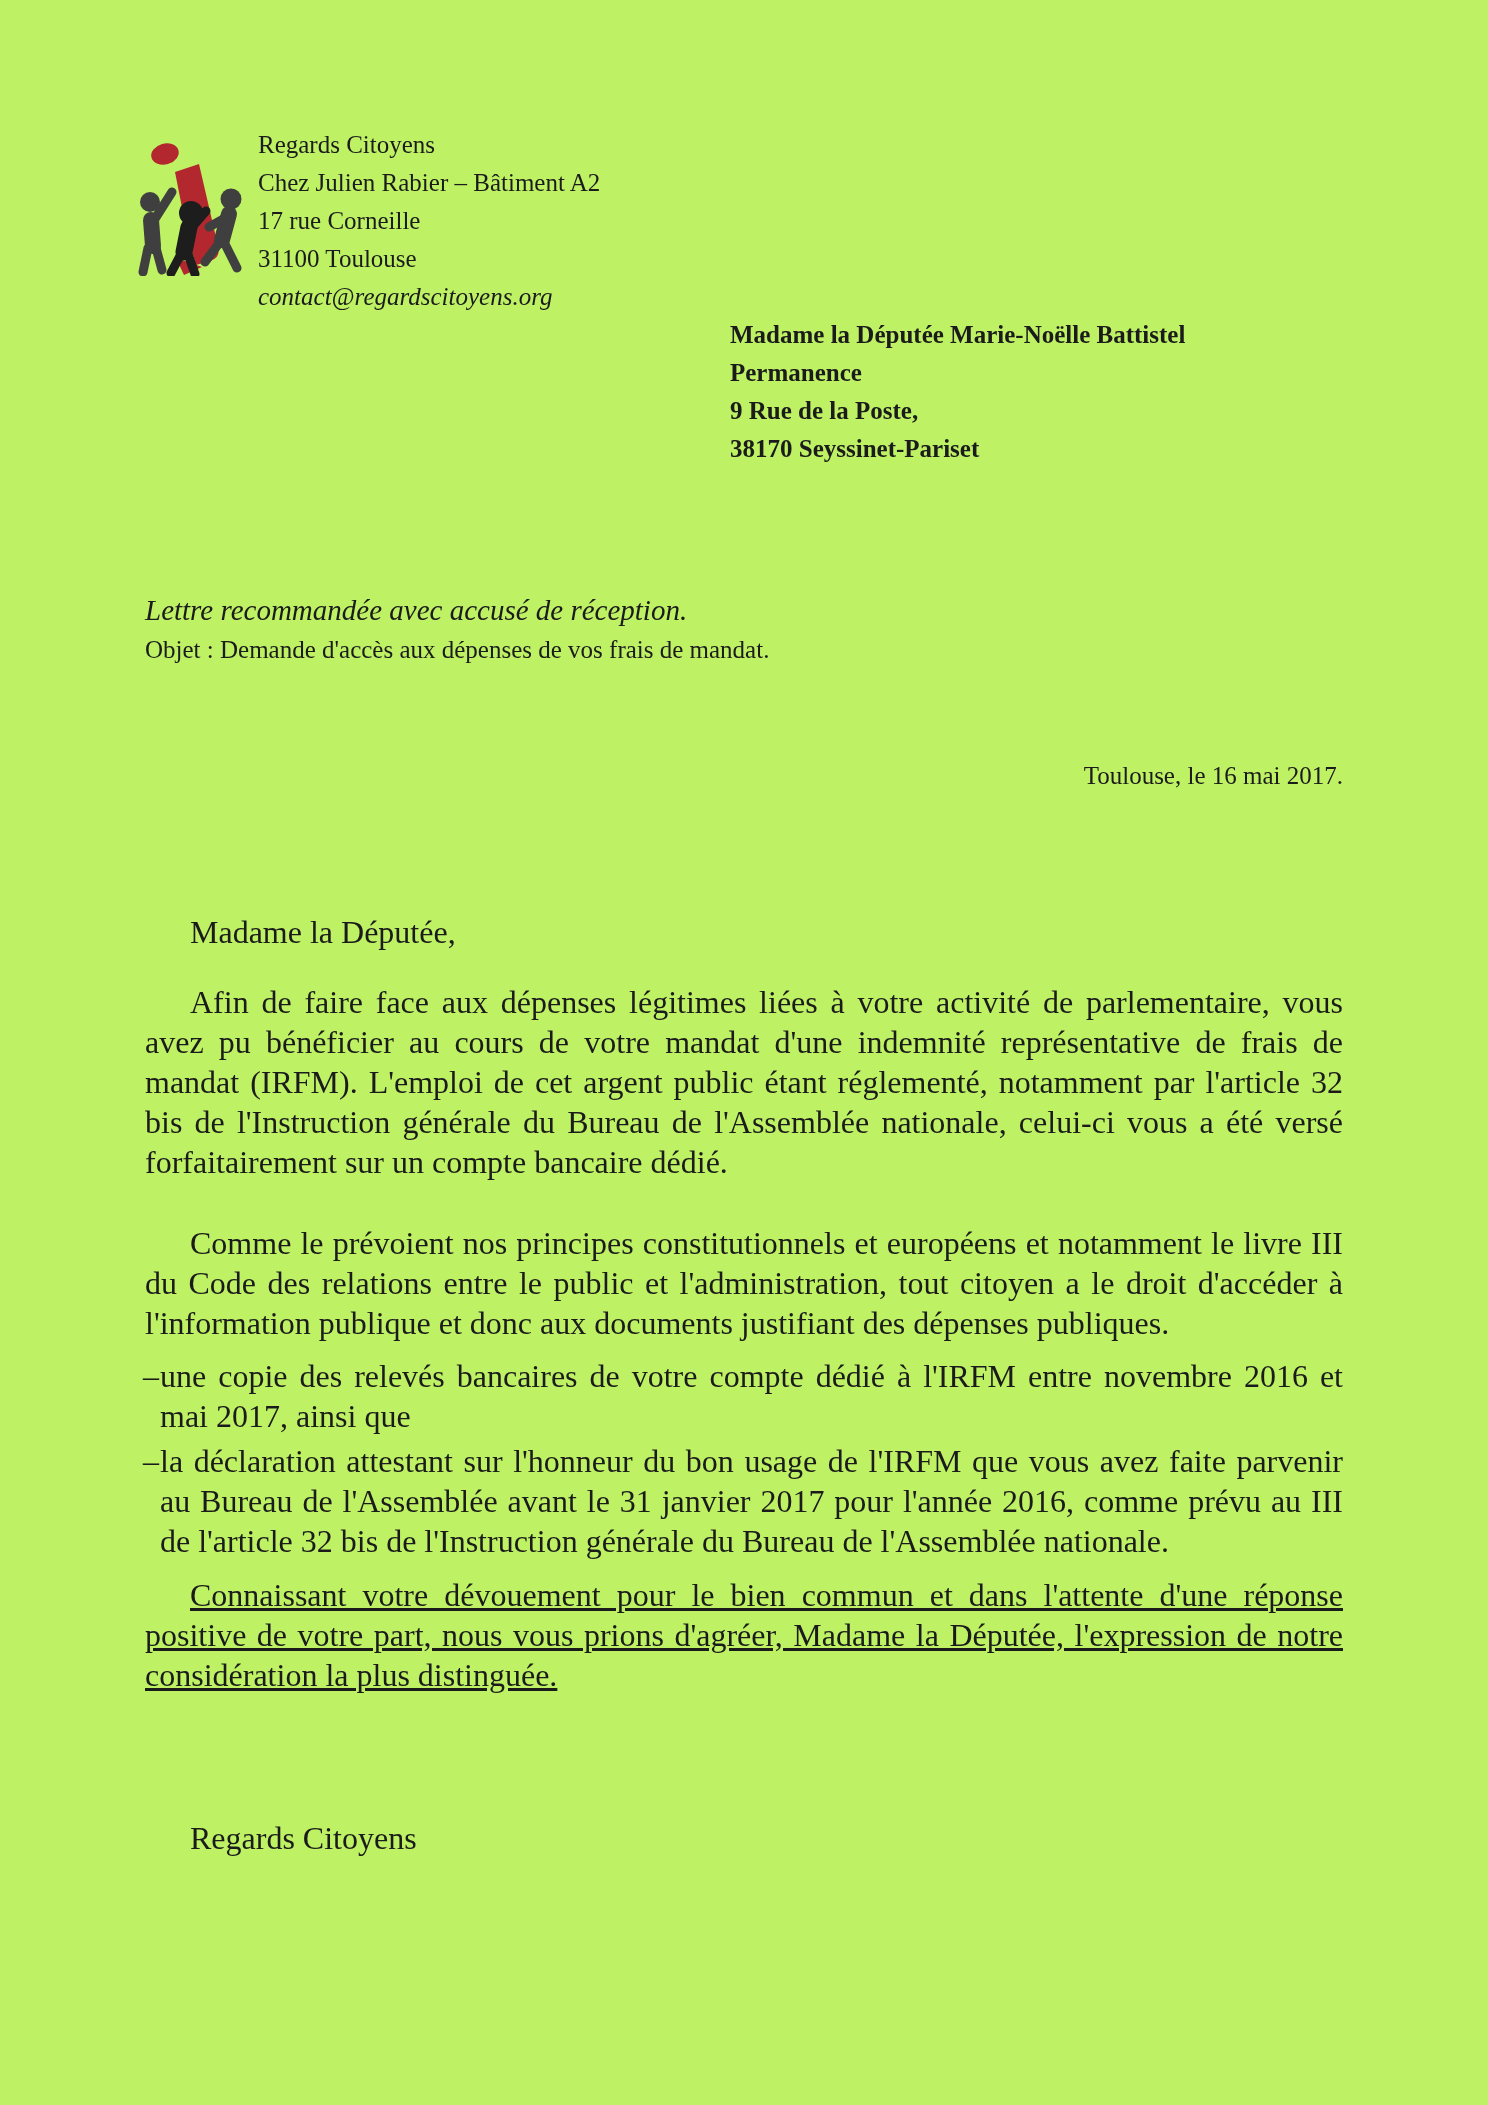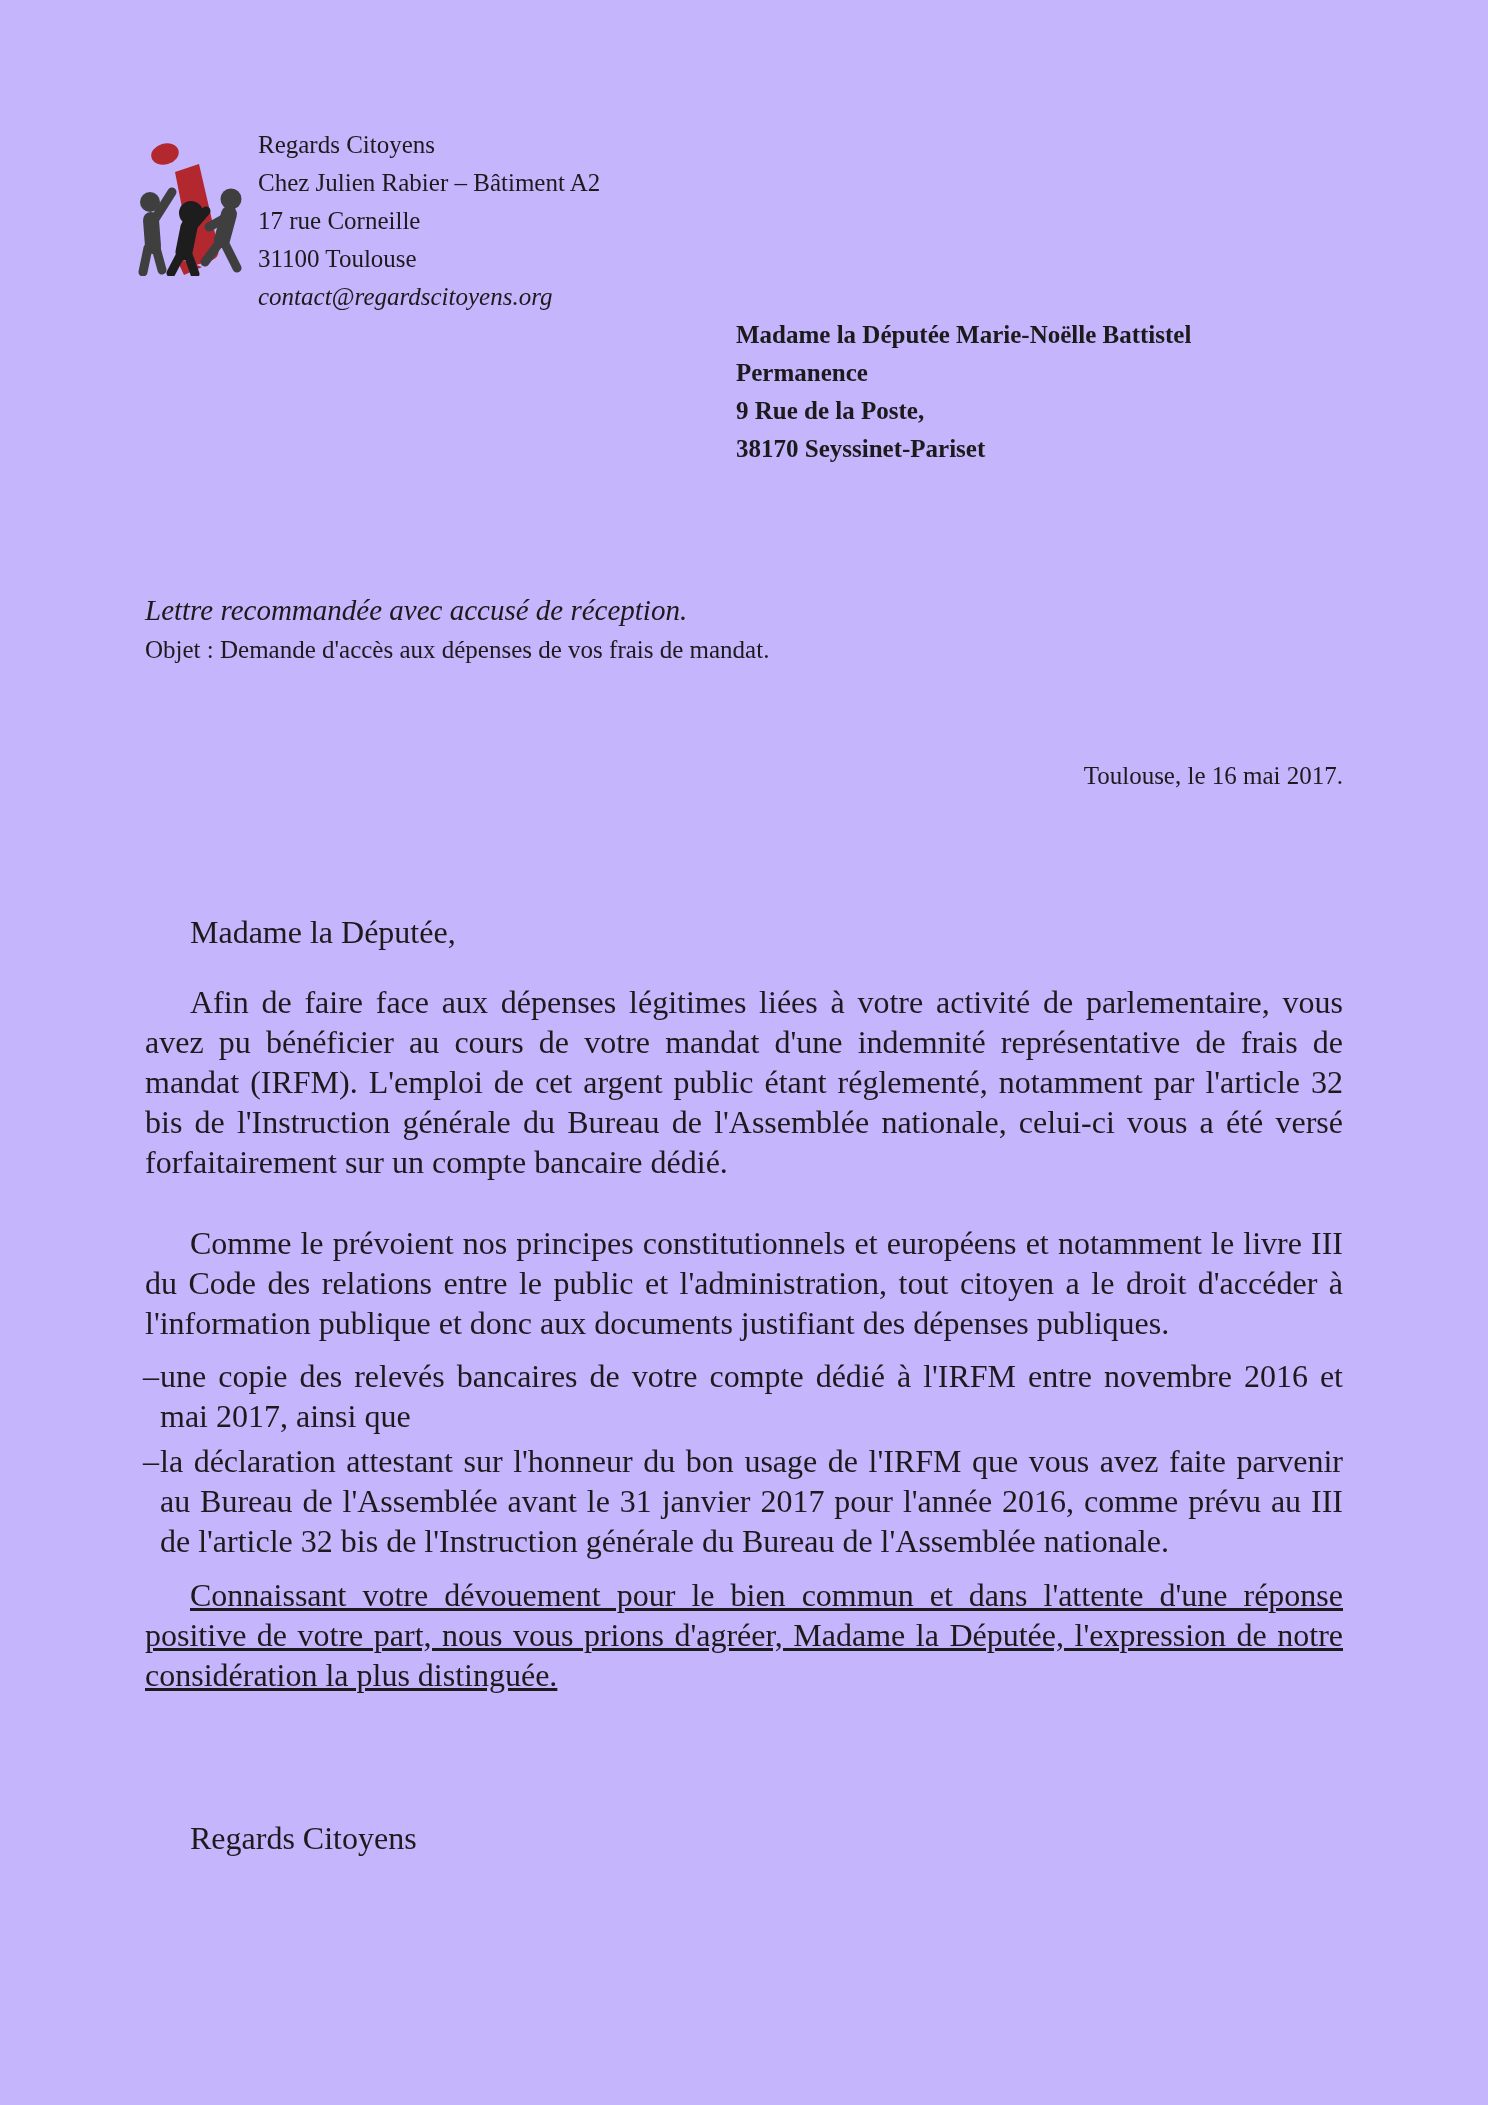--- a/index.html
+++ b/index.html
@@ -4,21 +4,21 @@
 <style>
   html, body {
     margin: 0;
     padding: 0;
     background: #ffffff;
   }
   .page {
     position: relative;
     width: 1488px;
     height: 2105px;
-    background: #c4b5fd;
+    background: #bef264;
     font-family: "Liberation Serif", "DejaVu Serif", serif;
     color: #1b1b1b;
     overflow: hidden;
   }
   
   .logo {
     position: absolute;
     left: 138px;
     top: 100px;
     width: 112px;
@@ -36,21 +36,20 @@
   .sender .email { font-style: italic; }
   
   .recipient {
     position: absolute;
     left: 730px;
     top: 316px;
     font-size: 25px;
     line-height: 38px;
     font-weight: bold;
     white-space: nowrap;
-    margin-left: 6px;
   }
   
   .notice {
     position: absolute;
     left: 145px;
     top: 594px;
     font-size: 29px;
     font-style: italic;
     white-space: nowrap;
   }

